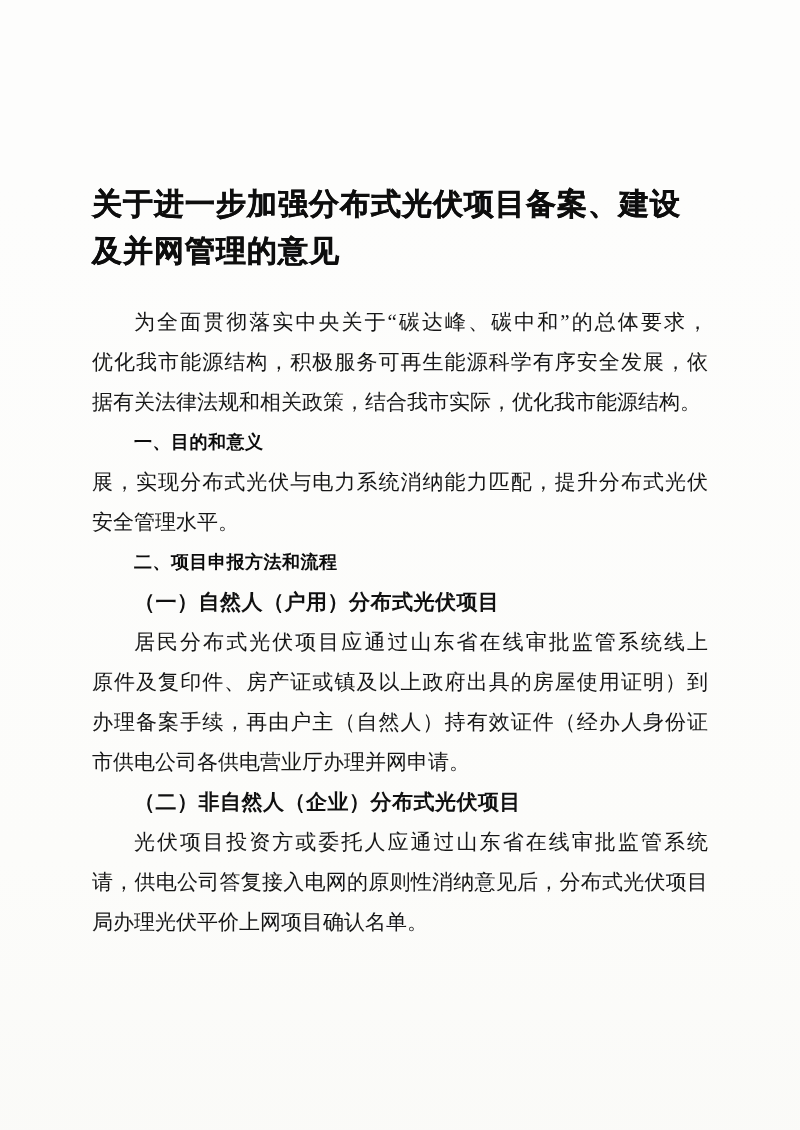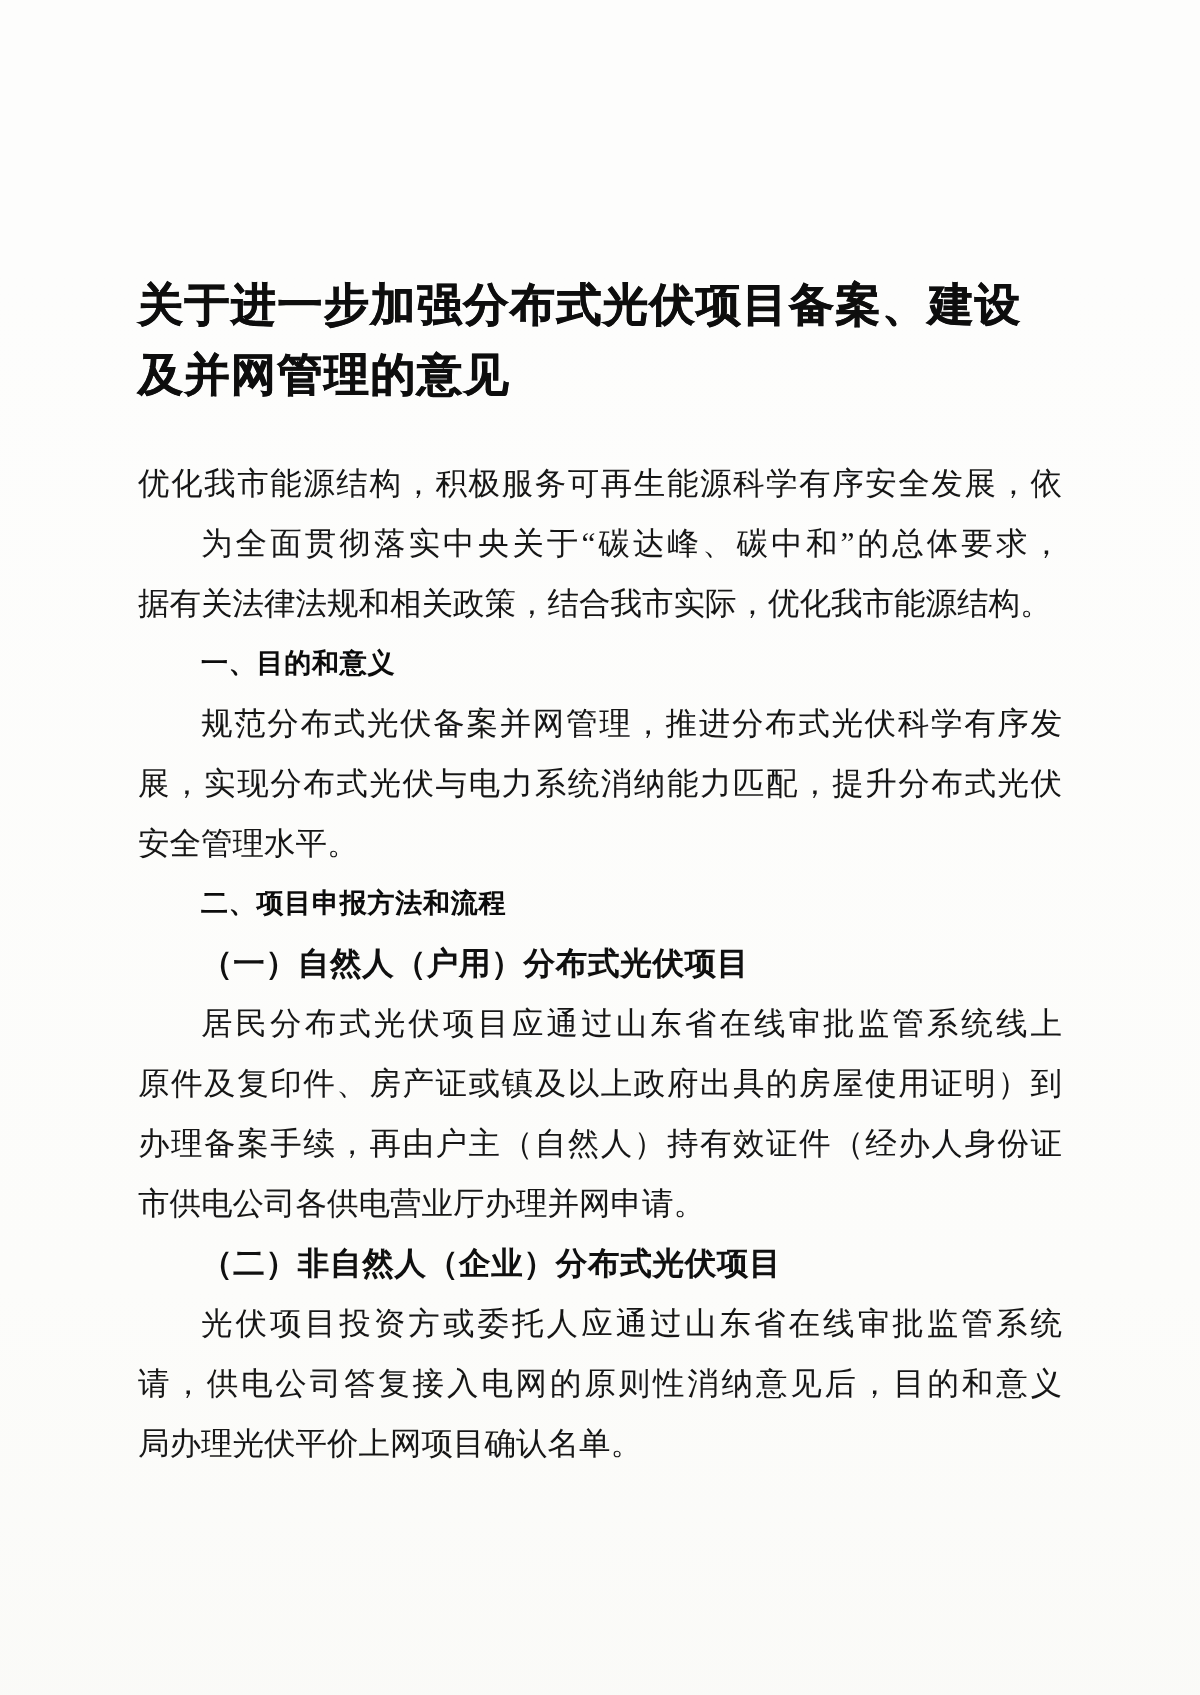--- a/index.html
+++ b/index.html
@@ -77,32 +77,31 @@
 <body>
 
 <div class="page">
 
   <div class="doc-title">
     <div>关于进一步加强分布式光伏项目备案、建设</div>
     <div>及并网管理的意见</div>
   </div>
 
   <div class="doc-body" id="doc-body">
+      <div class="line indent fill">为全面贯彻落实中央关于“碳达峰、碳中和”的总体要求，</div>
       <div class="line fill">优化我市能源结构，积极服务可再生能源科学有序安全发展，依</div>
-      <div class="line indent fill">为全面贯彻落实中央关于“碳达峰、碳中和”的总体要求，</div>
       <div class="line">据有关法律法规和相关政策，结合我市实际，优化我市能源结构。</div>
       <div class="heading1">一、目的和意义</div>
-      <div class="line indent fill">规范分布式光伏备案并网管理，推进分布式光伏科学有序发</div>
       <div class="line fill">展，实现分布式光伏与电力系统消纳能力匹配，提升分布式光伏</div>
       <div class="line">安全管理水平。</div>
       <div class="heading1">二、项目申报方法和流程</div>
       <div class="heading2">（一）自然人（户用）分布式光伏项目</div>
       <div class="line indent fill">居民分布式光伏项目应通过山东省在线审批监管系统线上</div>
       <div class="line fill">原件及复印件、房产证或镇及以上政府出具的房屋使用证明）到</div>
       <div class="line fill">办理备案手续，再由户主（自然人）持有效证件（经办人身份证</div>
       <div class="line">市供电公司各供电营业厅办理并网申请。</div>
       <div class="heading2">（二）非自然人（企业）分布式光伏项目</div>
       <div class="line indent fill">光伏项目投资方或委托人应通过山东省在线审批监管系统</div>
-      <div class="line fill">请，供电公司答复接入电网的原则性消纳意见后，目的和意义</div>
+      <div class="line fill">请，供电公司答复接入电网的原则性消纳意见后，分布式光伏项目</div>
       <div class="line">局办理光伏平价上网项目确认名单。</div>
     </div>
 
 </div>
 
 </body></html>

